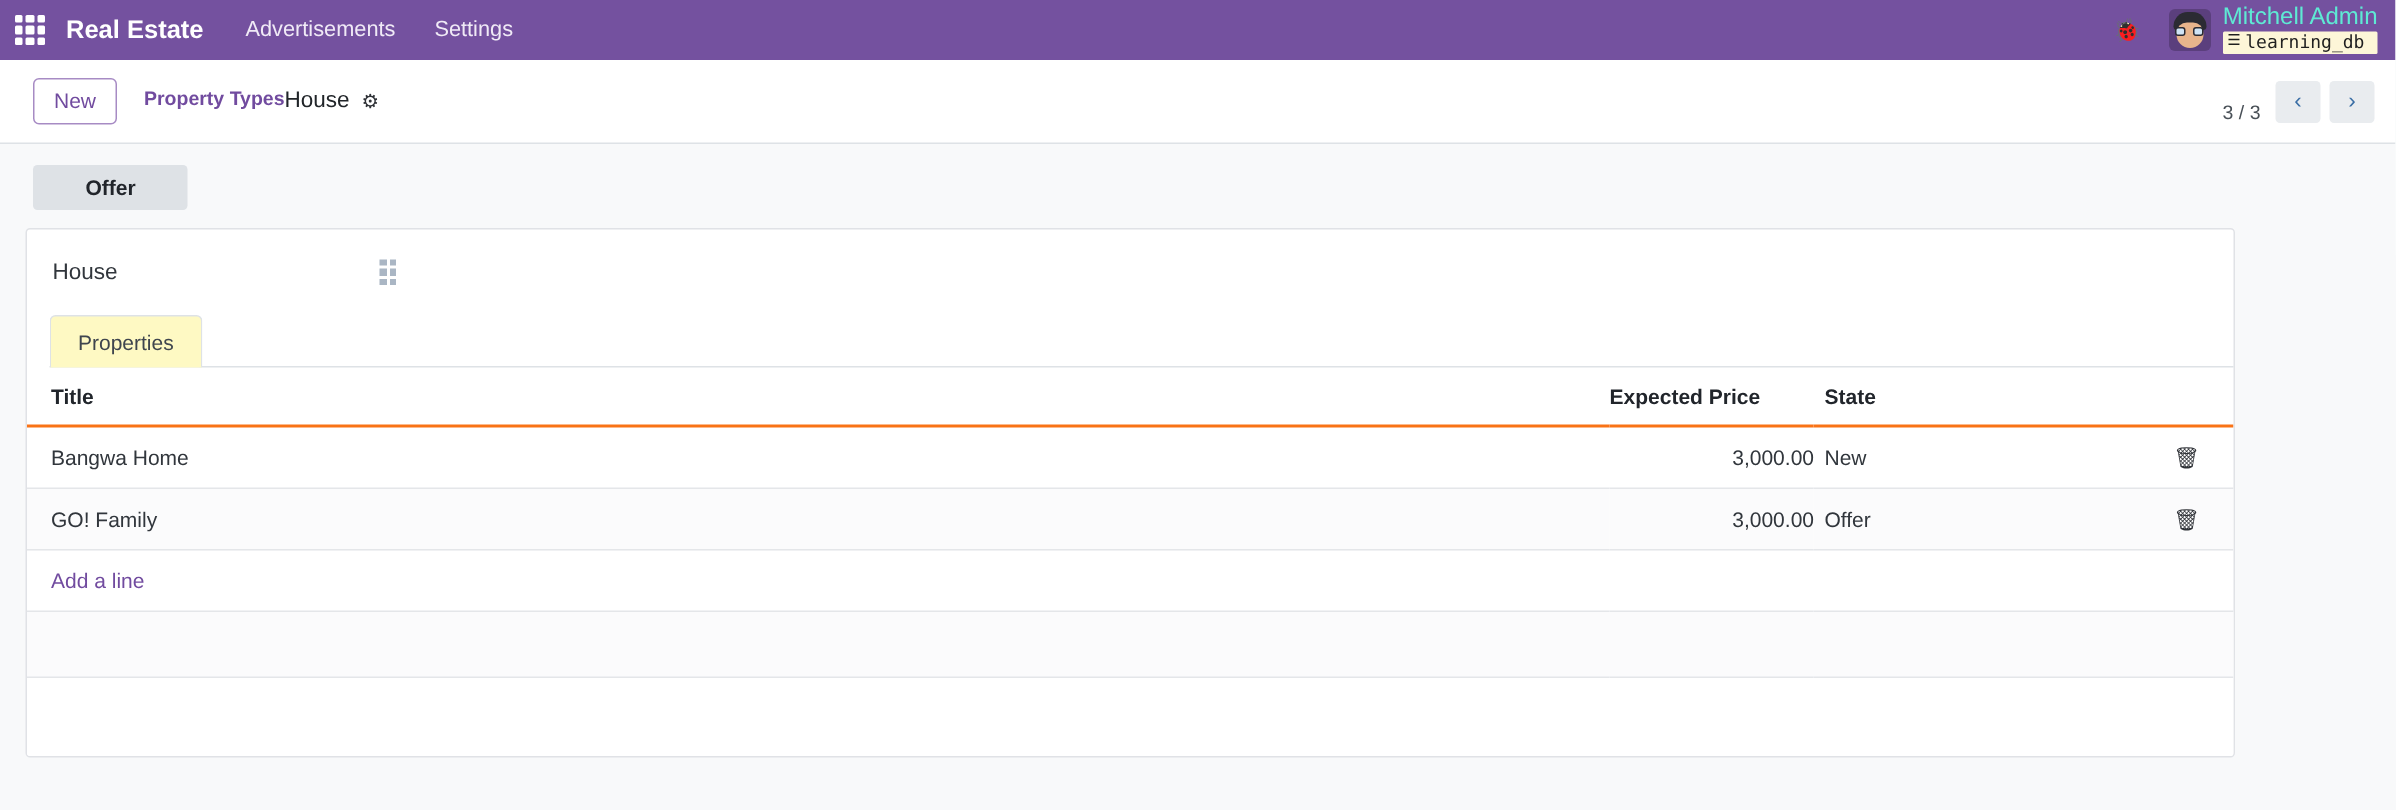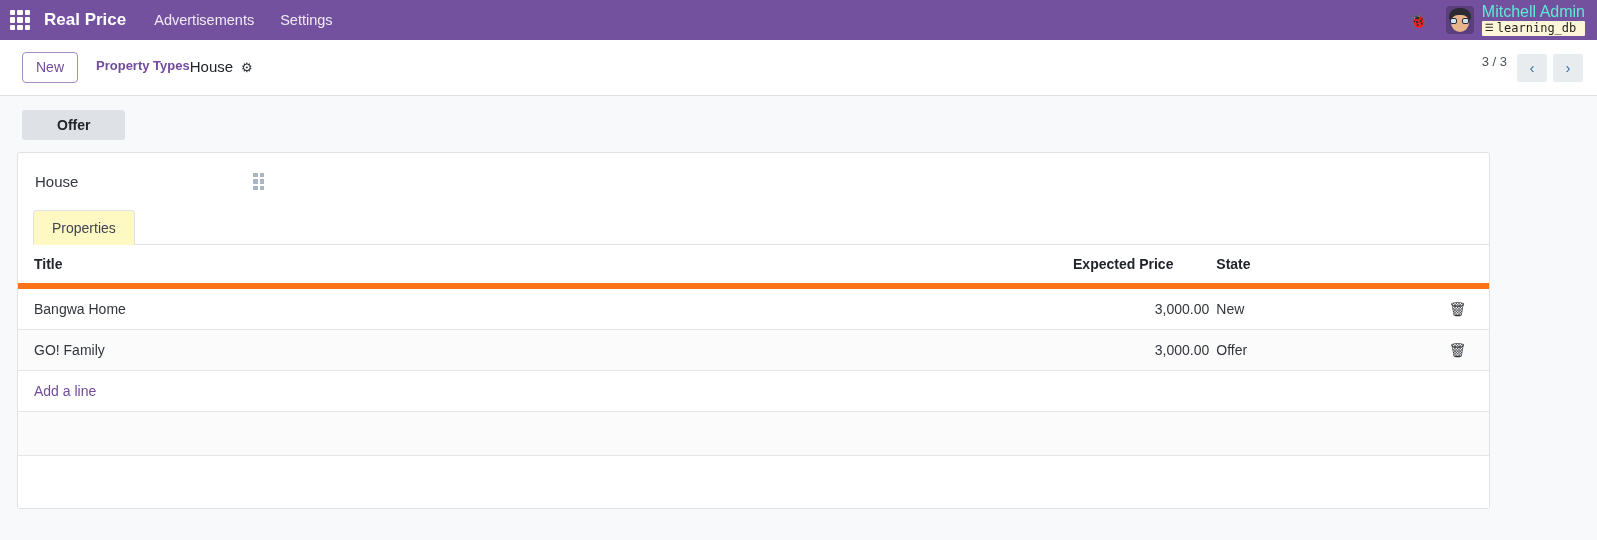--- a/index.html
+++ b/index.html
@@ -138,21 +138,21 @@
     font-weight: 700;
     cursor: pointer;
     white-space: nowrap;
   }
   .bc-current-row { display: flex; align-items: center; gap: 8px; }
   .bc-current { color: #212529; font-size: 15px; white-space: nowrap; }
   .gear-icon { font-size: 13px; color: #2f3237; cursor: pointer; line-height: 1; }
 
   .cp-spacer { flex: 1 1 auto; }
 
-  .pager { display: flex; align-items: flex-start; gap: 6px; }
+  .pager { display: flex; align-items: flex-end; gap: 6px; }
   .pager-count { font-size: 13px; color: #495057; margin-right: 4px; white-space: nowrap; }
   .pager-btn {
     width: 30px; height: 28px;
     background: #e9ecef;
     border: none;
     border-radius: 3px;
     color: #3a6ea5;
     font-size: 15px;
     display: flex; align-items: center; justify-content: center;
     cursor: pointer;
@@ -233,21 +233,21 @@
     color: #3f454e;
   }
 
   
   .o2m { width: 100%; border-collapse: collapse; table-layout: fixed; }
   .o2m th {
     font-size: 14px;
     font-weight: 700;
     color: #21252b;
     padding: 11px 0 11px 0;
-    border-bottom: 6px solid #f97316;
+    border-bottom: 2px solid #f97316;
     text-align: left;
     white-space: nowrap;
   }
   .o2m td {
     font-size: 14px;
     color: #31363c;
     padding: 12px 0 12px 0;
     border-bottom: 1px solid #e4e6e9;
     white-space: nowrap;
   }
@@ -286,21 +286,21 @@
       <i></i>
       <i></i>
     <i></i>
       <i></i>
       <i></i>
     <i></i>
       <i></i>
       <i></i>
   </div>
 
-  <div class="brand">Real Price</div>
+  <div class="brand">Real Estate</div>
 
   <div class="nav-link">Advertisements</div>
   <div class="nav-link">Settings</div>
 
   <div class="nav-spacer"></div>
 
   <div class="bug-icon">🐞</div>
 
   <div class="user-menu">
     <div class="avatar">

